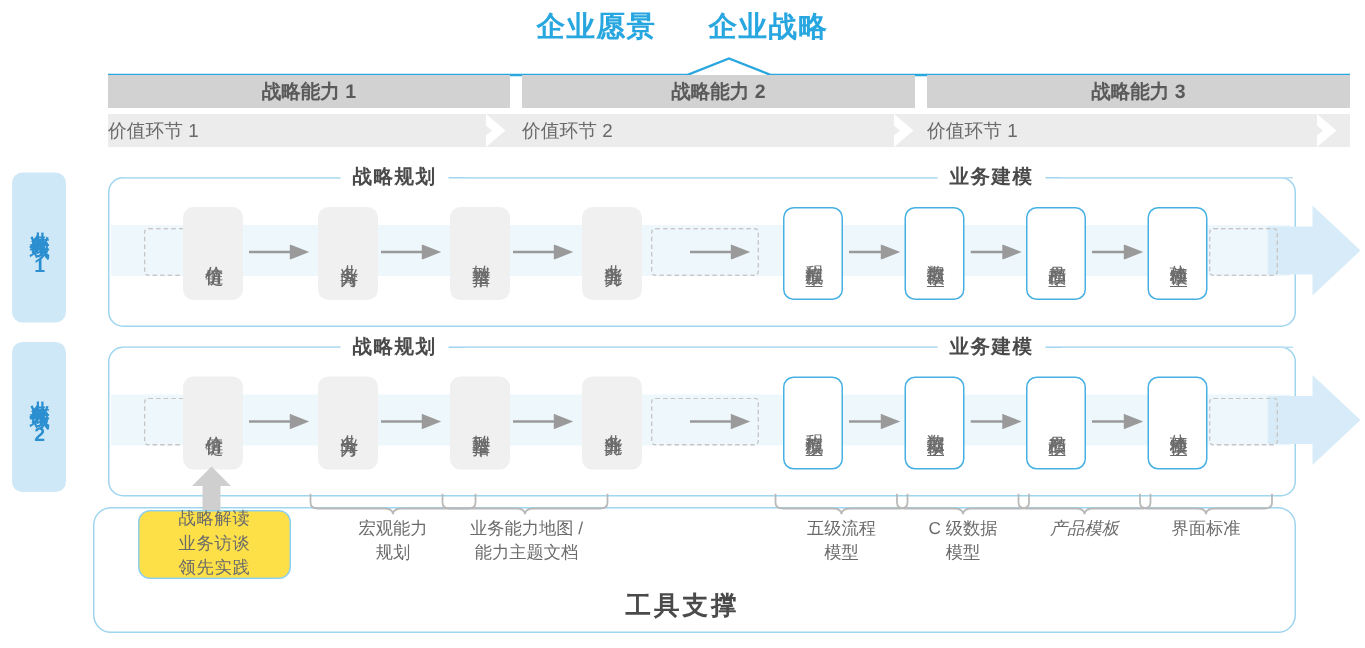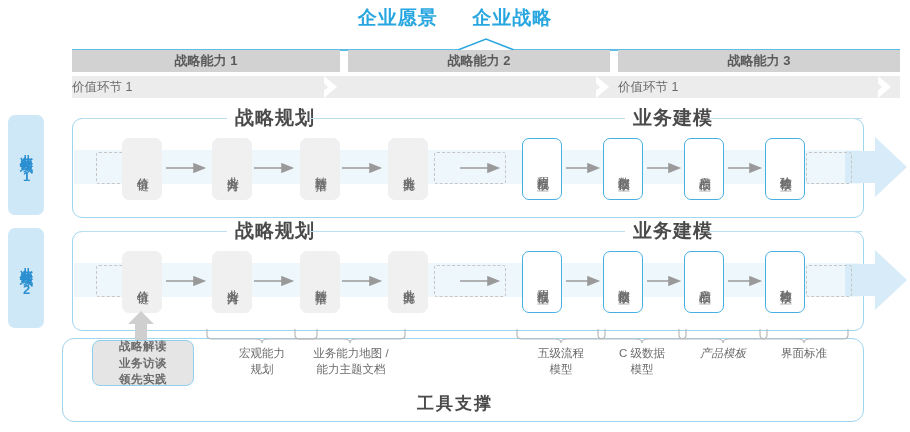--- a/index.html
+++ b/index.html
@@ -43,21 +43,21 @@
     writing-mode:vertical-rl;text-orientation:upright;
     letter-spacing:2px;
   }
 
   
   .row-box{
     position:absolute;left:72px;width:790px;
     border:1px solid #9fd5ef;border-radius:10px;background:#ffffff;
   }
   .row-title{
-    position:absolute;font-size:19px;font-weight:bold;color:#4a4a4a;
+    position:absolute;font-size:13px;font-weight:bold;color:#4a4a4a;
     background:#ffffff;padding:0 8px;letter-spacing:1px;
     transform:translateY(-50%);
   }
   .row-rule{position:absolute;height:1px;background:#b9dff1;}
 
   
   .pale-band{position:absolute;background:#eef7fc;}
   .big-arrow{position:absolute;}
 
   
@@ -75,23 +75,23 @@
   .node.gray{background:#f0f0f0;border:1px solid #f0f0f0;}
   .node.blue{background:#ffffff;border:1.4px solid #47b0e3;}
 
   
   .arw{position:absolute;height:10px;}
 
   
   .brk{position:absolute;}
   .blabel{position:absolute;text-align:center;font-size:11.5px;color:#6b6b6b;line-height:1.35;}
   .tool-box{
-    position:absolute;border:1px solid #8fd0ee;border-radius:8px;background:#e5e5e5;
+    position:absolute;border:1px solid #8fd0ee;border-radius:8px;background:#fde047;
     display:flex;align-items:center;justify-content:center;text-align:center;
-    font-size:11.5px;color:#6b6b6b;line-height:1.45;font-weight:bold;letter-spacing:.5px;
+    font-size:11.5px;color:#6b6b6b;line-height:1.45;font-weight:normal;letter-spacing:.5px;
   }
   .bottom-box{
     position:absolute;left:62px;top:338px;width:800px;height:82px;
     border:1px solid #9fd5ef;border-radius:12px;background:transparent;
   }
   .bottom-title{
     position:absolute;left:0;top:392px;width:910px;text-align:center;
     font-size:17px;font-weight:bold;color:#4a4a4a;letter-spacing:2px;
   }
   .up-arrow{position:absolute;}
@@ -117,20 +117,23 @@
   <div class="cap-band" style="left:348px;width:262px;">
     <span>战略能力 2</span>
   </div>
   <div class="cap-band" style="left:618px;width:282px;">
     <span>战略能力 3</span>
   </div>
 
   <div class="val-band" style="left:72px;width:828px;background:#ececec;"></div>
   <div class="val-band" style="left:72px;width:268px;background:transparent;">
     <span>价值环节 1</span>
+  </div>
+  <div class="val-band" style="left:348px;width:262px;background:transparent;">
+    <span>价值环节 2</span>
   </div>
   <div class="val-band" style="left:618px;width:270px;background:transparent;">
     <span>价值环节 1</span>
   </div>
   <svg class="chev" style="left:324px;" viewBox="0 0 22 22">
     <polygon points="0,0 0,22 -3,22 -3,0" fill="#ffffff"></polygon>
     <polygon points="0,0 13,11 0,22 -9,22 4,11 -9,0" fill="#ffffff"></polygon>
   </svg>
   <svg class="chev" style="left:596px;" viewBox="0 0 22 22">
     <polygon points="0,0 13,11 0,22 -9,22 4,11 -9,0" fill="#ffffff"></polygon>

